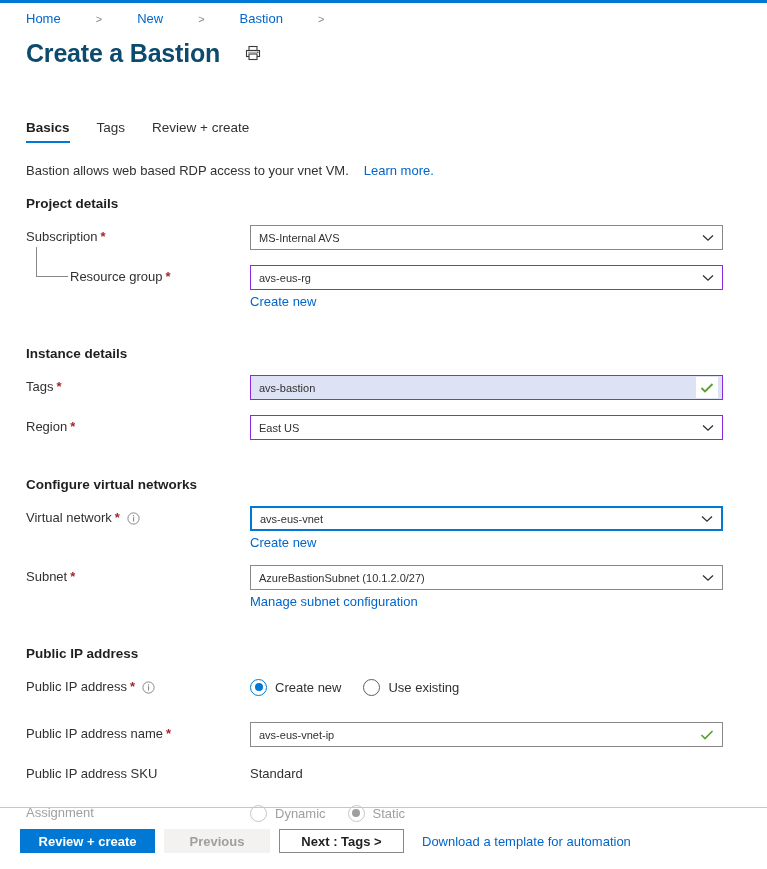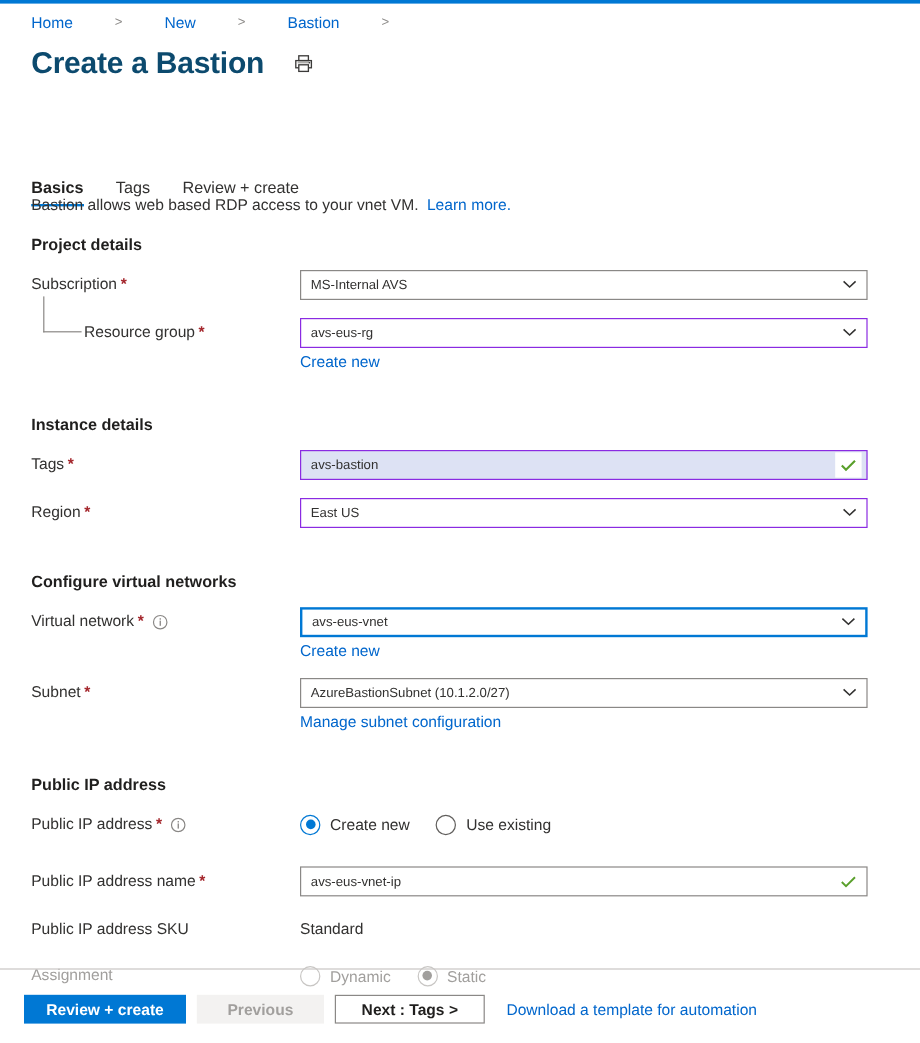--- a/index.html
+++ b/index.html
@@ -71,21 +71,20 @@
     cursor: pointer;
   }
 
   
   .tabs {
     position: absolute;
     top: 120px;
     left: 26px;
     display: flex;
     align-items: flex-start;
-    margin-top: 29px;
   }
   .tab {
     font-size: 13.5px;
     color: #323130;
     padding: 0 0 8px 0;
     margin-right: 27px;
     cursor: pointer;
     position: relative;
     white-space: nowrap;
   }
@@ -105,21 +104,21 @@
   
   .desc {
     position: absolute;
     top: 163px;
     left: 26px;
     font-size: 13px;
     color: #323130;
   }
   .desc .lnk {
     color: #0066cc;
-    margin-left: 7px;
+    margin-left: 15px;
     cursor: pointer;
   }
 
   
   .form {
     position: absolute;
     top: 196px;
     left: 0;
     width: 726px;
   }

